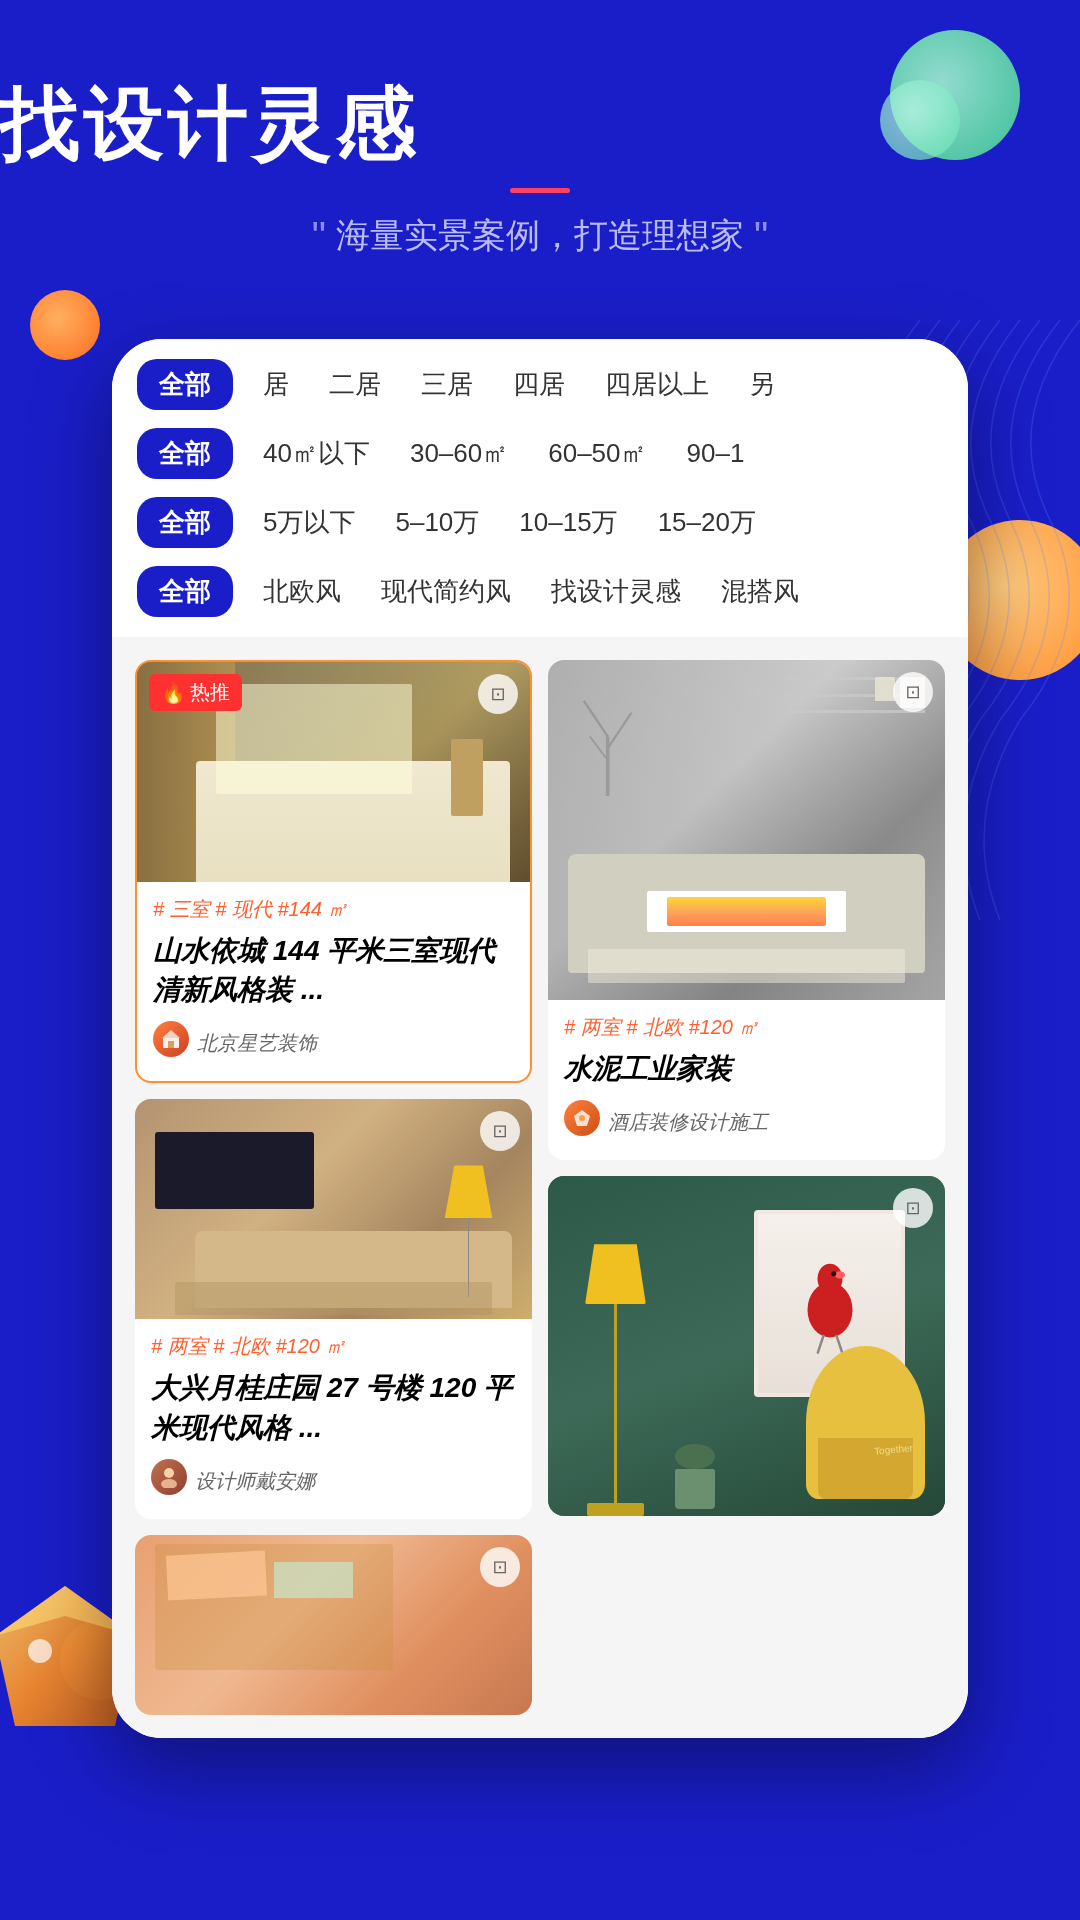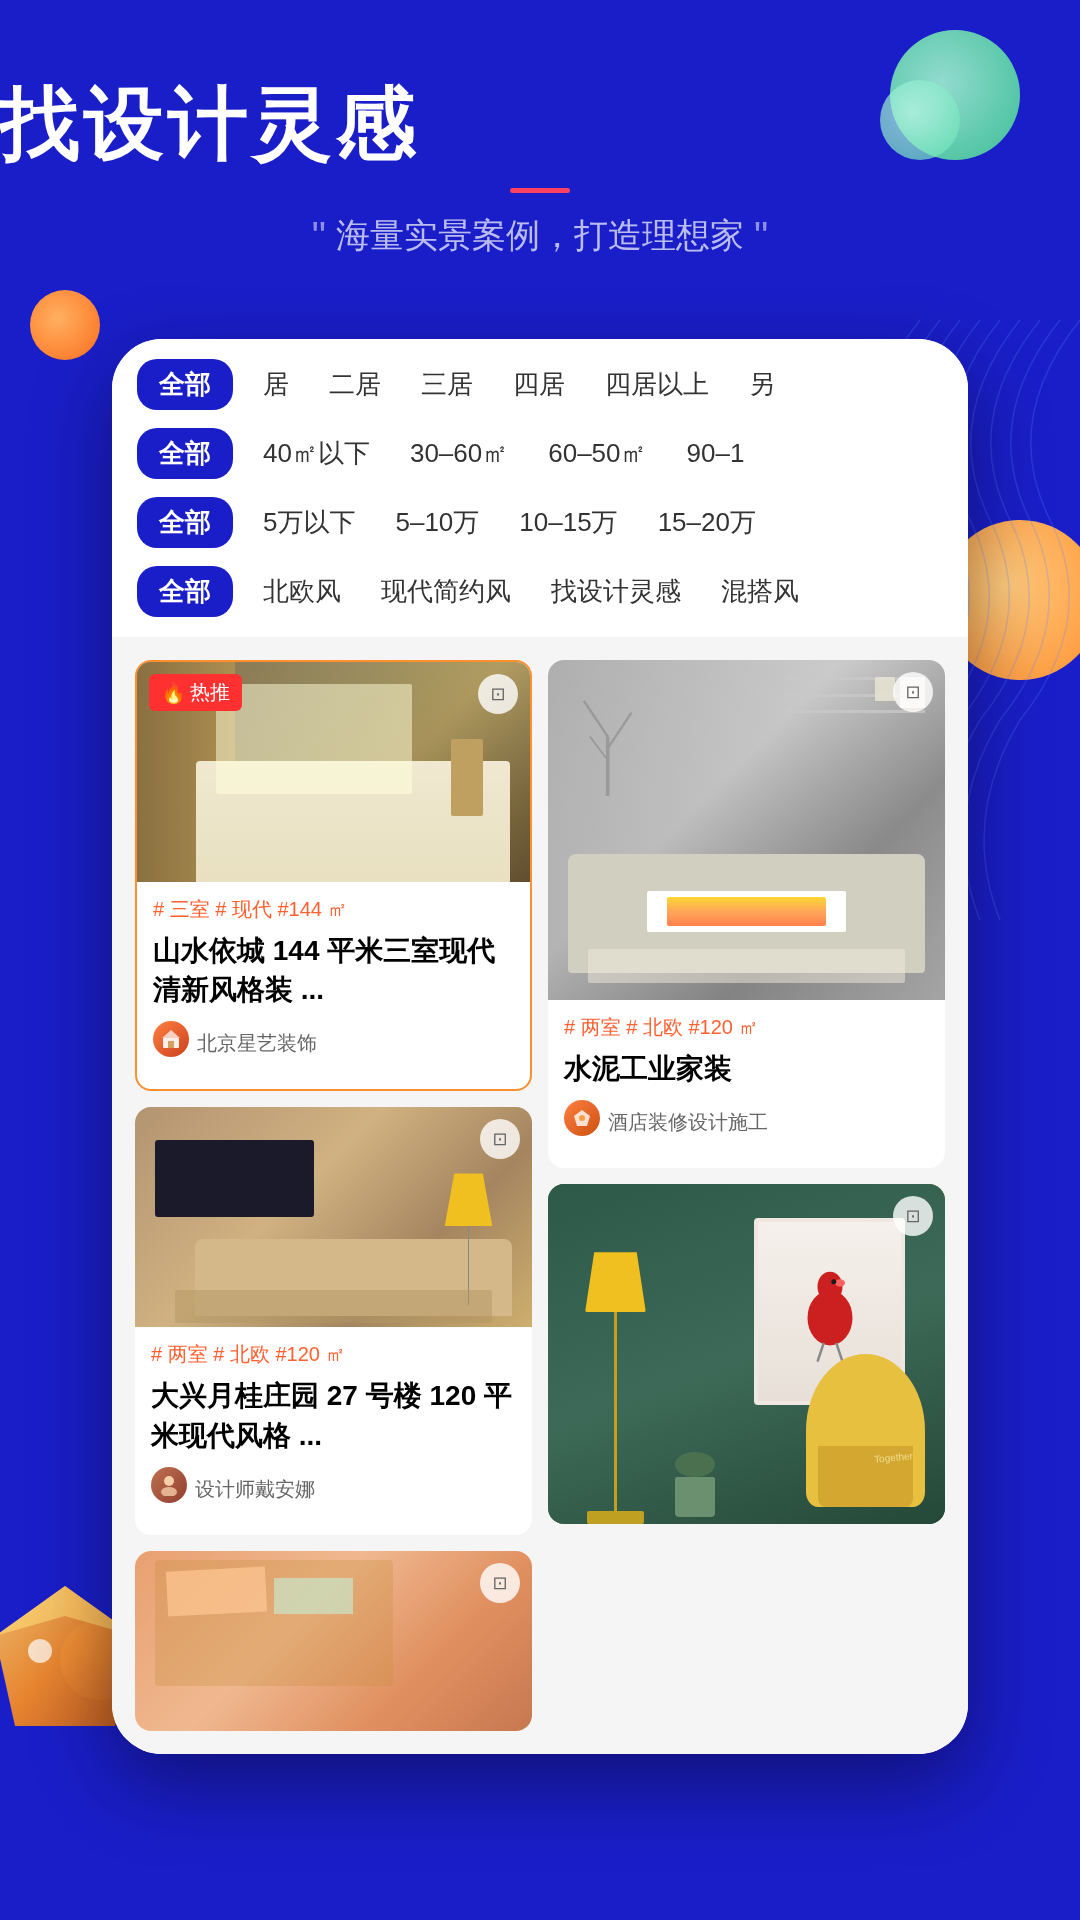--- a/index.html
+++ b/index.html
@@ -212,21 +212,22 @@
       height: 40px;
       background: rgba(255,255,255,0.8);
       border-radius: 50%;
       display: flex;
       align-items: center;
       justify-content: center;
       font-size: 18px;
     }
 
     .card-body {
-      padding: 14px 16px 32px;
+      padding: 14px 16px 24px;
+      font-style: italic;
     }
     .card-tags {
       color: #ff6030;
       font-size: 20px;
       margin-bottom: 8px;
     }
     .card-title {
       font-size: 28px;
       font-weight: 700;
       color: #000000;

